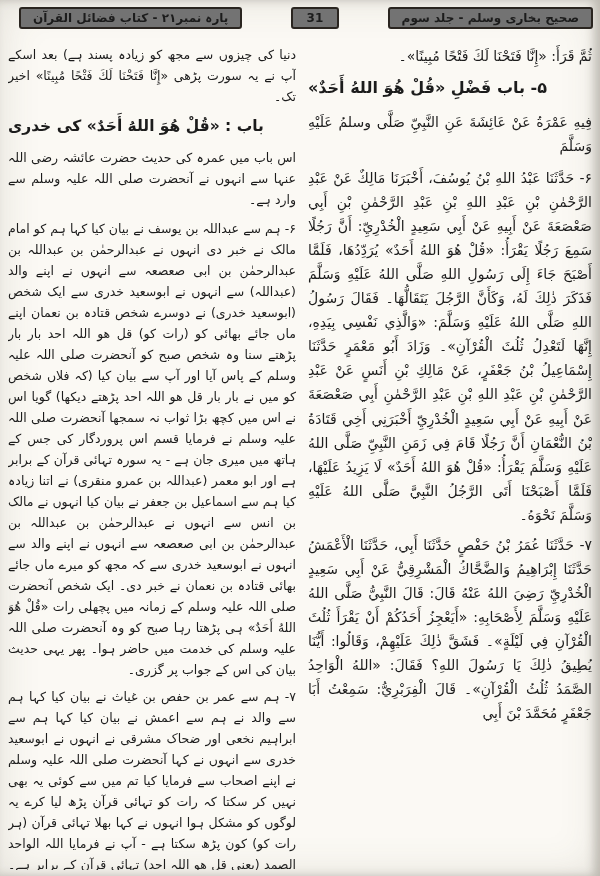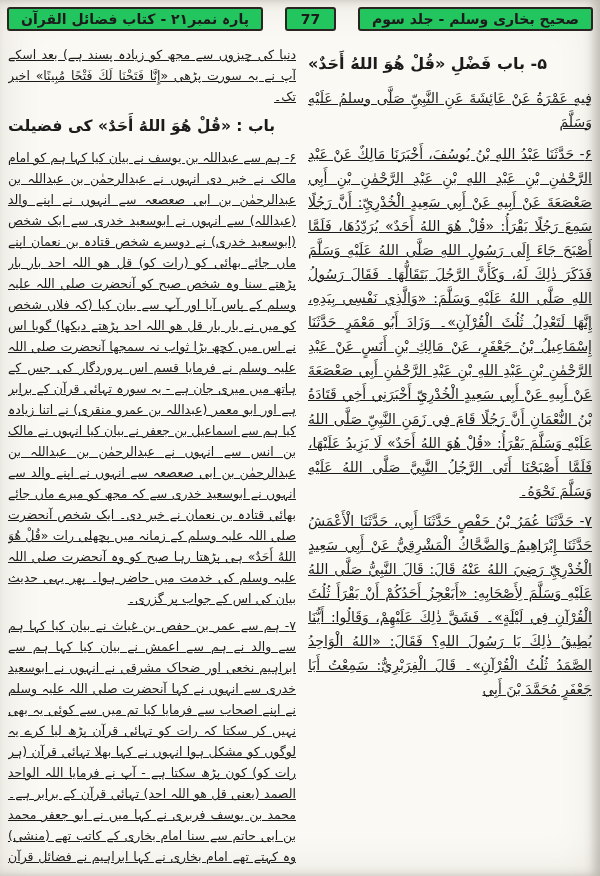--- a/index.html
+++ b/index.html
@@ -9,58 +9,60 @@
     box-shadow:inset 0 0 40px rgba(90,80,60,0.15), inset -6px 0 10px rgba(60,50,40,0.25);
     font-family:"DejaVu Sans", sans-serif;
     color:#1c1c1c;direction:rtl;overflow:hidden;
   }
   .header{
     position:absolute;top:7px;right:7px;left:7px;
     display:flex;justify-content:space-between;align-items:stretch;
   }
   .hbox{
     border:2px solid #2a2520;border-radius:3px;
-    padding:2px 12px;font-size:14px;font-weight:bold;
+    padding:2px 12px;font-size:12px;font-weight:bold;
     display:flex;align-items:center;justify-content:center;
-    background:#22c55e;white-space:nowrap;
+    background:#737373;white-space:nowrap;margin-left:12px;
   }
   .hbox.small{padding:2px 14px;}
   .col{
     position:absolute;top:44px;bottom:6px;
     text-align:justify;overflow:hidden;
   }
   .col-arabic{right:8px;width:284px;font-size:14px;line-height:1.72;}
   .col-urdu{left:8px;width:288px;font-size:12.5px;line-height:1.68;}
-  .para{margin:0 0 6px 0;text-decoration:underline;}
+  .para{margin:0 0 6px 0;}
   .intro{margin-top:0;}
   .section-heading{
     text-align:left;font-weight:bold;margin:6px 0 8px 0;
   }
   .col-arabic .section-heading{font-size:16px;}
   .col-urdu .section-heading{font-size:15.5px;}
   .subheading{margin-bottom:8px;}
 </style>
 </head>
 <body>
 
 <div class="page">
 
   <div class="header">
     <div class="hbox">صحیح بخاری وسلم - جلد سوم</div>
-    <div class="hbox small">77</div>
+    <div class="hbox small">31</div>
     <div class="hbox">پارہ نمبر۲۱ - کتاب فضائل القرآن</div>
   </div>
 
   <div class="col col-arabic">
+    <p class="para intro">ثُمَّ قَرَأَ: «إِنَّا فَتَحْنَا لَكَ فَتْحًا مُبِينًا»۔</p>
     <p class="section-heading">۵- باب فَضْلِ «قُلْ هُوَ اللهُ أَحَدٌ»</p>
     <p class="para subheading">فِيهِ عَمْرَةُ عَنْ عَائِشَةَ عَنِ النَّبِيِّ صَلَّى وسلمُ عَلَيْهِ وَسَلَّمَ</p>
     <p class="para">۶- حَدَّثَنَا عَبْدُ اللهِ بْنُ يُوسُفَ، أَخْبَرَنَا مَالِكٌ عَنْ عَبْدِ الرَّحْمٰنِ بْنِ عَبْدِ اللهِ بْنِ عَبْدِ الرَّحْمٰنِ بْنِ أَبِي صَعْصَعَةَ عَنْ أَبِيهِ عَنْ أَبِي سَعِيدٍ الْخُدْرِيِّ: أَنَّ رَجُلًا سَمِعَ رَجُلًا يَقْرَأُ: «قُلْ هُوَ اللهُ أَحَدٌ» يُرَدِّدُهَا، فَلَمَّا أَصْبَحَ جَاءَ إِلَى رَسُولِ اللهِ صَلَّى اللهُ عَلَيْهِ وَسَلَّمَ فَذَكَرَ ذٰلِكَ لَهُ، وَكَأَنَّ الرَّجُلَ يَتَقَالُّهَا۔ فَقَالَ رَسُولُ اللهِ صَلَّى اللهُ عَلَيْهِ وَسَلَّمَ: «وَالَّذِي نَفْسِي بِيَدِهِ، إِنَّهَا لَتَعْدِلُ ثُلُثَ الْقُرْآنِ»۔ وَزَادَ أَبُو مَعْمَرٍ حَدَّثَنَا إِسْمَاعِيلُ بْنُ جَعْفَرٍ، عَنْ مَالِكِ بْنِ أَنَسٍ عَنْ عَبْدِ الرَّحْمٰنِ بْنِ عَبْدِ اللهِ بْنِ عَبْدِ الرَّحْمٰنِ أَبِي صَعْصَعَةَ عَنْ أَبِيهِ عَنْ أَبِي سَعِيدٍ الْخُدْرِيِّ أَخْبَرَنِي أَخِي قَتَادَةُ بْنُ النُّعْمَانِ أَنَّ رَجُلًا قَامَ فِي زَمَنِ النَّبِيِّ صَلَّى اللهُ عَلَيْهِ وَسَلَّمَ يَقْرَأُ: «قُلْ هُوَ اللهُ أَحَدٌ» لَا يَزِيدُ عَلَيْهَا، فَلَمَّا أَصْبَحْنَا أَتَى الرَّجُلُ النَّبِيَّ صَلَّى اللهُ عَلَيْهِ وَسَلَّمَ نَحْوَهُ۔</p>
     <p class="para">۷- حَدَّثَنَا عُمَرُ بْنُ حَفْصٍ حَدَّثَنَا أَبِي، حَدَّثَنَا الْأَعْمَشُ حَدَّثَنَا إِبْرَاهِيمُ وَالضَّحَّاكُ الْمَشْرِقِيُّ عَنْ أَبِي سَعِيدٍ الْخُدْرِيِّ رَضِيَ اللهُ عَنْهُ قَالَ: قَالَ النَّبِيُّ صَلَّى اللهُ عَلَيْهِ وَسَلَّمَ لِأَصْحَابِهِ: «أَيَعْجِزُ أَحَدُكُمْ أَنْ يَقْرَأَ ثُلُثَ الْقُرْآنِ فِي لَيْلَةٍ»۔ فَشَقَّ ذٰلِكَ عَلَيْهِمْ، وَقَالُوا: أَيُّنَا يُطِيقُ ذٰلِكَ يَا رَسُولَ اللهِ؟ فَقَالَ: «اللهُ الْوَاحِدُ الصَّمَدُ ثُلُثُ الْقُرْآنِ»۔ قَالَ الْفِرَبْرِيُّ: سَمِعْتُ أَبَا جَعْفَرٍ مُحَمَّدَ بْنَ أَبِي</p>
   </div>
 
   <div class="col col-urdu">
     <p class="para intro">دنیا کی چیزوں سے مجھ کو زیادہ پسند ہے) بعد اسکے آپ نے یہ سورت پڑھی «إِنَّا فَتَحْنَا لَكَ فَتْحًا مُبِينًا» اخیر تک۔</p>
-    <p class="section-heading">باب : «قُلْ هُوَ اللهُ أَحَدٌ» کی فضیلت</p>
+    <p class="section-heading">باب : «قُلْ هُوَ اللهُ أَحَدٌ» کی خدری</p>
+    <p class="para subheading">اس باب میں عمرہ کی حدیث حضرت عائشہ رضی اللہ عنہا سے انہوں نے آنحضرت صلی اللہ علیہ وسلم سے وارد ہے۔</p>
     <p class="para">۶- ہم سے عبداللہ بن یوسف نے بیان کیا کہا ہم کو امام مالک نے خبر دی انہوں نے عبدالرحمٰن بن عبداللہ بن عبدالرحمٰن بن ابی صعصعہ سے انہوں نے اپنے والد (عبداللہ) سے انہوں نے ابوسعید خدری سے ایک شخص (ابوسعید خدری) نے دوسرے شخص قتادہ بن نعمان اپنے ماں جائے بھائی کو (رات کو) قل ھو اللہ احد بار بار پڑھتے سنا وہ شخص صبح کو آنحضرت صلی اللہ علیہ وسلم کے پاس آیا اور آپ سے بیان کیا (کہ فلاں شخص کو میں نے بار بار قل ھو اللہ احد پڑھتے دیکھا) گویا اس نے اس میں کچھ بڑا ثواب نہ سمجھا آنحضرت صلی اللہ علیہ وسلم نے فرمایا قسم اس پروردگار کی جس کے ہاتھ میں میری جان ہے - یہ سورہ تہائی قرآن کے برابر ہے اور ابو معمر (عبداللہ بن عمرو منقری) نے اتنا زیادہ کیا ہم سے اسماعیل بن جعفر نے بیان کیا انہوں نے مالک بن انس سے انہوں نے عبدالرحمٰن بن عبداللہ بن عبدالرحمٰن بن ابی صعصعہ سے انہوں نے اپنے والد سے انہوں نے ابوسعید خدری سے کہ مجھ کو میرے ماں جائے بھائی قتادہ بن نعمان نے خبر دی۔ ایک شخص آنحضرت صلی اللہ علیہ وسلم کے زمانہ میں پچھلی رات «قُلْ هُوَ اللهُ أَحَدٌ» ہی پڑھتا رہا صبح کو وہ آنحضرت صلی اللہ علیہ وسلم کی خدمت میں حاضر ہوا۔ پھر یہی حدیث بیان کی اس کے جواب پر گزری۔</p>
     <p class="para">۷- ہم سے عمر بن حفص بن غیاث نے بیان کیا کہا ہم سے والد نے ہم سے اعمش نے بیان کیا کہا ہم سے ابراہیم نخعی اور ضحاک مشرقی نے انہوں نے ابوسعید خدری سے انہوں نے کہا آنحضرت صلی اللہ علیہ وسلم نے اپنے اصحاب سے فرمایا کیا تم میں سے کوئی یہ بھی نہیں کر سکتا کہ رات کو تہائی قرآن پڑھ لیا کرے یہ لوگوں کو مشکل ہوا انہوں نے کہا بھلا تہائی قرآن (ہر رات کو) کون پڑھ سکتا ہے - آپ نے فرمایا اللہ الواحد الصمد (یعنی قل ھو اللہ احد) تہائی قرآن کے برابر ہے۔ محمد بن یوسف فربری نے کہا میں نے ابو جعفر محمد بن ابی حاتم سے سنا امام بخاری کے کاتب تھے (منشی) وہ کہتے تھے امام بخاری نے کہا ابراہیم نے فضائل قرآن کی روایت ابوسعید خدری</p>
   </div>
 
 </div>
 
 </body></html>

